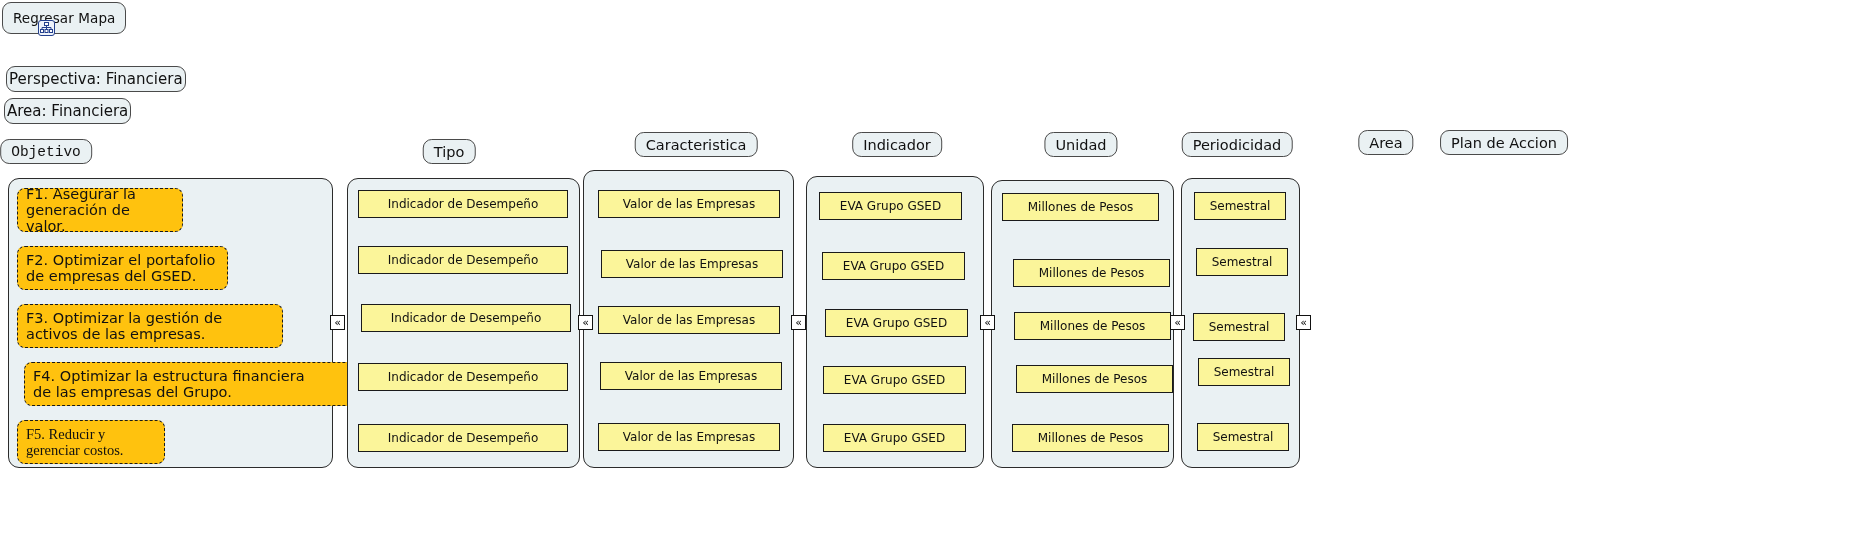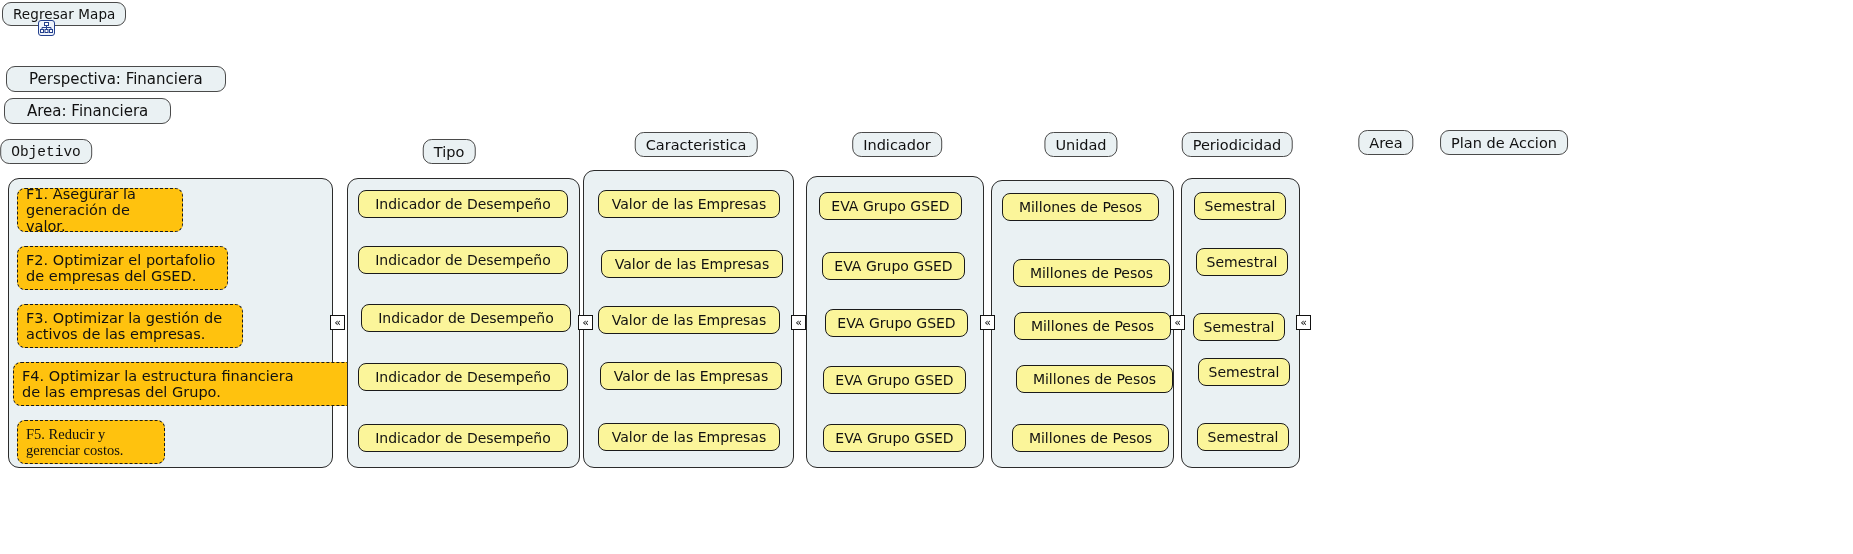--- a/index.html
+++ b/index.html
@@ -31,21 +31,21 @@
   
   #toolbar {
     position: absolute;
     left: 0px;
     top: 0px;
   }
   .toolbar-button {
     position: absolute;
     left: 2px;
     top: 2px;
-    height: 24px;
+    height: 32px;
     padding: 0 10px;
     font-size: 13.5px;
     letter-spacing: 0.1px;
     cursor: pointer;
   }
   .toolbar-icon {
     position: absolute;
     left: 38px;
     top: 20px;
     width: 17px;
@@ -57,21 +57,21 @@
     display: flex;
     align-items: center;
     justify-content: center;
     cursor: pointer;
   }
 
   
   .context-chip {
     position: absolute;
     height: 26px;
-    padding: 0 22px;
+    padding: 0 2px;
     font-size: 15px;
   }
   #chip-perspectiva { left: 6px;  top: 66px; }
   #chip-area        { left: 4px;  top: 98px; }
 
   
   .col-header {
     position: absolute;
     height: 25px;
     padding: 0 10px;
@@ -109,23 +109,23 @@
     font-size: 14.5px;
     line-height: 16px;
     white-space: pre-line;
     justify-content: flex-start;
     text-align: left;
     align-items: center;
   }
   .node.yellow {
     background: #fbf59a;
     border: 1.3px solid #1a1a1a;
-    border-radius: 8px;
+    border-radius: 0;
     padding: 0 9px;
-    font-size: 14px;
+    font-size: 12px;
     height: 28px;
   }
 
   
   .collapse-handle {
     position: absolute;
     width: 15px;
     height: 15px;
     background: #ffffff;
     border: 1px solid #111111;
@@ -164,23 +164,23 @@
 
 <div class="pill context-chip" id="chip-area">Area: Financiera</div>
 
 <div id="columns-root">
     <div class="pill col-header" style="left: 46px; top: 139px; font-family: Liberation Mono, monospace;">Objetivo</div>
     <div class="col-panel" style="left: 8px; top: 178px; width: 325px; height: 290px;"></div>
     <div class="node objective" style="left: 17px; top: 188px; width: 166px; height: 44px;">F1. Asegurar la
 generación de valor.</div>
     <div class="node objective" style="left: 17px; top: 246px; width: 211px; height: 44px;">F2. Optimizar el portafolio
  de empresas del GSED.</div>
-    <div class="node objective" style="left: 17px; top: 304px; width: 226px; height: 44px;">F3. Optimizar la gestión de
+    <div class="node objective" style="left: 17px; top: 304px; width: 266px; height: 44px;">F3. Optimizar la gestión de
 activos de las empresas.</div>
-    <div class="node objective" style="left: 13px; top: 362px; width: 364px; height: 44px;">F4. Optimizar la estructura financiera
+    <div class="node objective" style="left: 24px; top: 362px; width: 364px; height: 44px;">F4. Optimizar la estructura financiera
 de las empresas del Grupo.</div>
     <div class="node objective" style="left: 17px; top: 420px; width: 148px; height: 44px; font-family: Liberation Serif, serif;">F5. Reducir y
 gerenciar costos.</div>
     <div class="collapse-handle" style="left: 330px; top: 315px;">«</div>
     <div class="pill col-header" style="left: 449px; top: 139px;">Tipo</div>
     <div class="col-panel" style="left: 347px; top: 178px; width: 233px; height: 290px;"></div>
     <div class="node yellow" style="left: 358px; top: 190px; width: 210px; height: 28px;">Indicador de Desempeño</div>
     <div class="node yellow" style="left: 358px; top: 246px; width: 210px; height: 28px;">Indicador de Desempeño</div>
     <div class="node yellow" style="left: 361px; top: 304px; width: 210px; height: 28px;">Indicador de Desempeño</div>
     <div class="node yellow" style="left: 358px; top: 363px; width: 210px; height: 28px;">Indicador de Desempeño</div>

